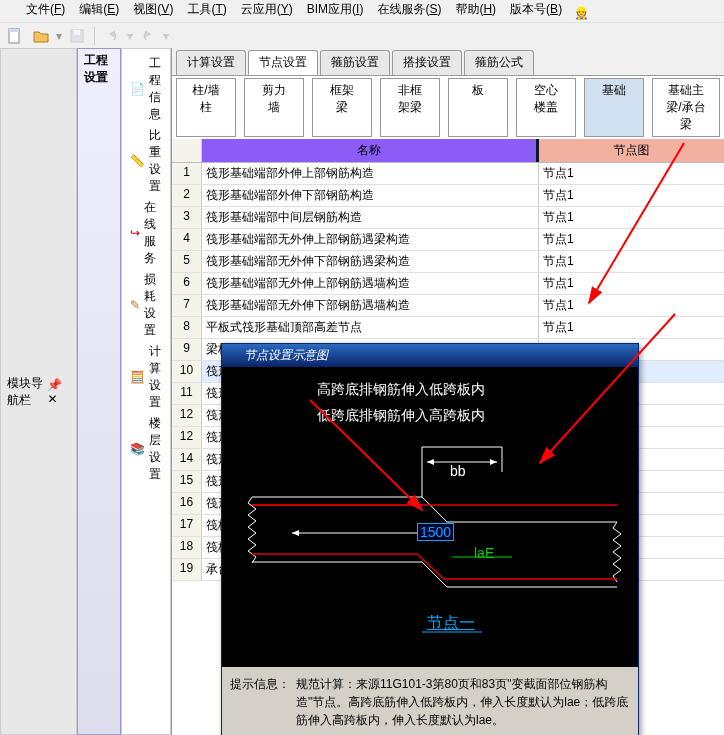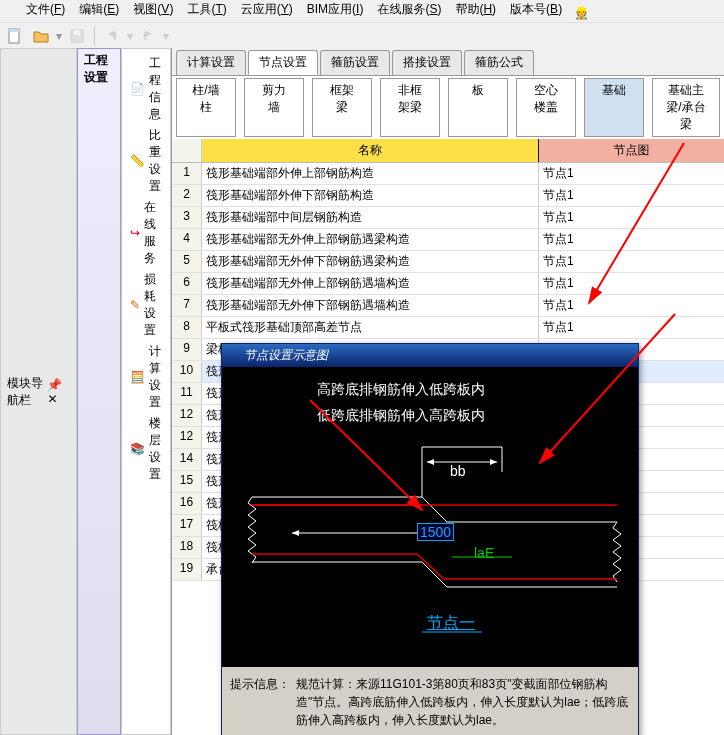--- a/index.html
+++ b/index.html
@@ -21,21 +21,21 @@
 .content { flex: 1; display: flex; flex-direction: column; background: #f0f0f0; }
 .tabs-upper { display: flex; gap: 2px; padding: 2px 4px 0 4px; }
 .tab { padding: 3px 10px; background: #e8e8e8; border: 1px solid #999; border-bottom: none; cursor: pointer; border-radius: 3px 3px 0 0; }
 .tab.active { background: #fff; border-bottom: 1px solid #fff; position: relative; z-index: 2; }
 .tabs-lower { display: flex; gap: 8px; padding: 2px 4px; border-top: 1px solid #999; background: #fff; }
 .ltab { padding: 3px 12px; background: #fff; border: 1px solid #999; cursor: pointer; min-width: 60px; text-align: center; }
 .ltab.active { background: #d0e0f0; }
 .grid-wrap { flex: 1; background: #fff; overflow: auto; position: relative; }
 .grid-header { display: flex; background: #f4f4eb; border-bottom: 1px solid #bbb; }
 .gh-num { width: 30px; border-right: 1px solid #ccc; }
-.gh-name { flex: 1; text-align: center; padding: 3px; border-right: 1px solid #0f172a; background: #fde047; }
+.gh-name { flex: 1; text-align: center; padding: 3px; border-right: 3px solid #0f172a; background: #8b5cf6; }
 .gh-node { width: 185px; text-align: center; padding: 3px; background: #f2b0a0; }
 .grid-row { display: flex; border-bottom: 1px solid #e0e0e0; }
 .grid-row.sel { background: #e0ecff; }
 .gr-num { width: 30px; text-align: center; padding: 2px; border-right: 1px solid #ccc; background: #f4f4eb; }
 .gr-name { flex: 1; padding: 2px 4px; border-right: 1px solid #ccc; }
 .gr-node { width: 185px; padding: 2px 4px; }
 .diagram-popup { position: absolute; left: 221px; top: 343px; width: 418px; background: #d4d0c8; border: 1px solid #0a246a; box-shadow: 2px 2px 6px rgba(0,0,0,0.4); z-index: 50; }
 .dp-title { background: linear-gradient(#2a6ac0, #0a246a); color: #fff; padding: 3px 22px; font-size: 12px; font-style: italic; }
 .dp-canvas { width: 100%; height: 300px; background: #000; position: relative; }
 .dp-note { padding: 8px; font-size: 12px; line-height: 1.5; display: flex; gap: 6px; }

